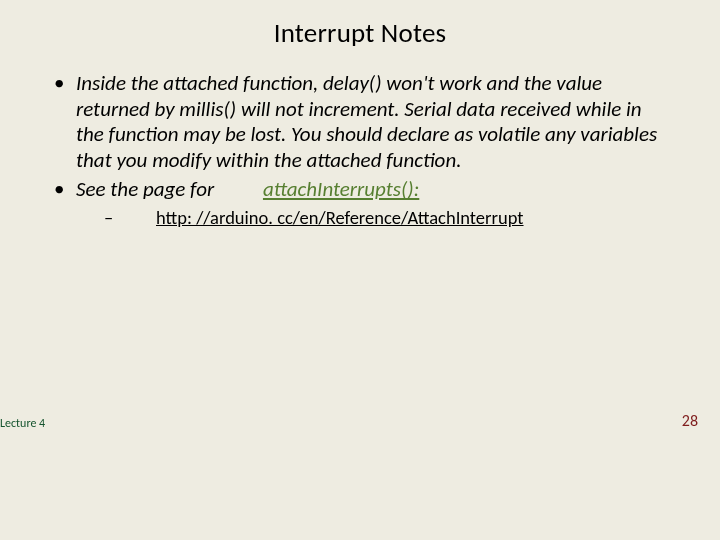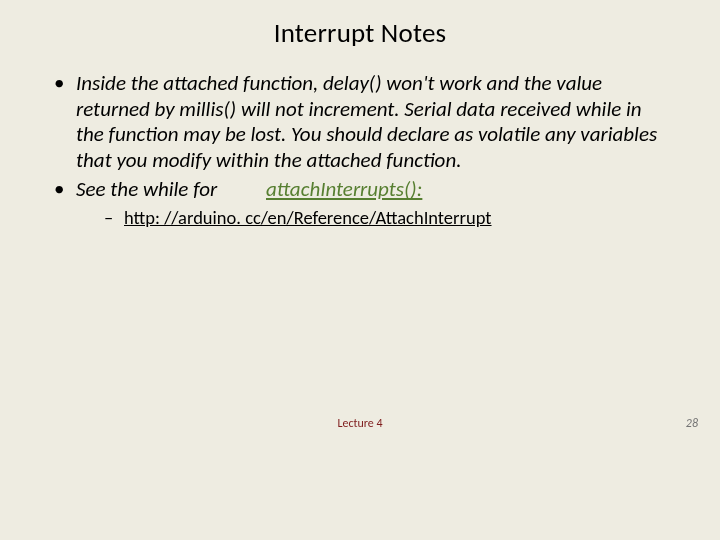--- a/index.html
+++ b/index.html
@@ -67,49 +67,49 @@
     top: 0;
   }
   .link {
     color: #577f31;
     text-decoration: underline;
     margin-left: 44px;
   }
   .sublink {
     color: #000;
     text-decoration: underline;
+    margin-left: 32px;
   }
   .footer-center {
     position: absolute;
     bottom: 14px;
     width: 100%;
-    text-align: center;
+    text-align: left;
     font-size: 12px;
-    color: #7f1d1d;
+    color: #14532d;
   }
   .footer-right {
     position: absolute;
     bottom: 14px;
     right: 22px;
-    font-size: 12px;
-    color: #737373;
-    font-style: italic;
+    font-size: 16px;
+    color: #7f1d1d;
   }
 </style>
 </head>
 <body>
 
 <div class="slide">
   <div class="title">Interrupt Notes</div>
 
   <div class="content">
     <ul class="top">
       <li>Inside the attached function, delay() won't work and the value returned by millis() will not increment. Serial data received while in the function may be lost. You should declare as volatile any variables that you modify within the attached function.</li>
       <li>
-        <span>See the while for </span><span class="link">attachInterrupts():</span>
+        <span>See the page for </span><span class="link">attachInterrupts():</span>
         <ul class="sub">
           <li><span class="sublink">http: //arduino. cc/en/Reference/AttachInterrupt</span></li>
         </ul>
       </li>
     </ul>
   </div>
 
   <div class="footer-center">Lecture 4</div>
   <div class="footer-right">28</div>
 </div>

